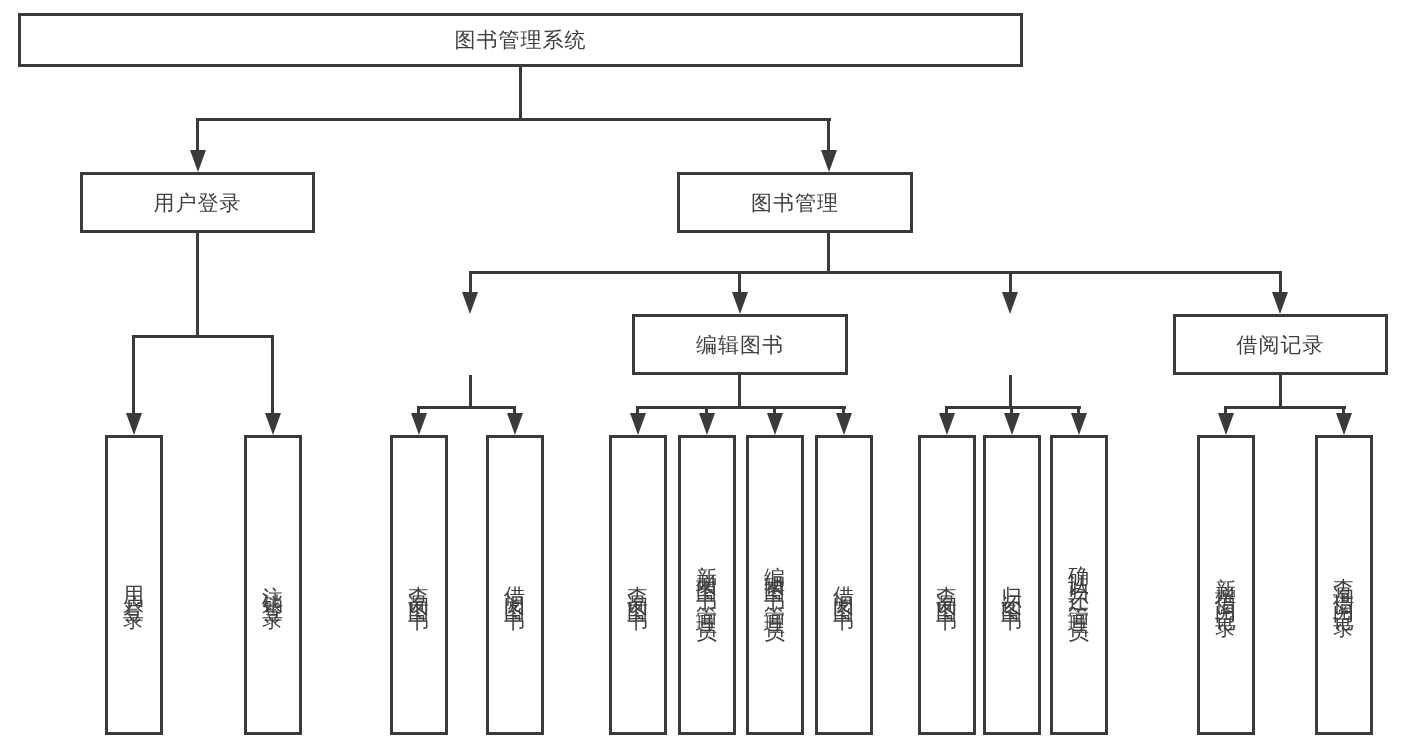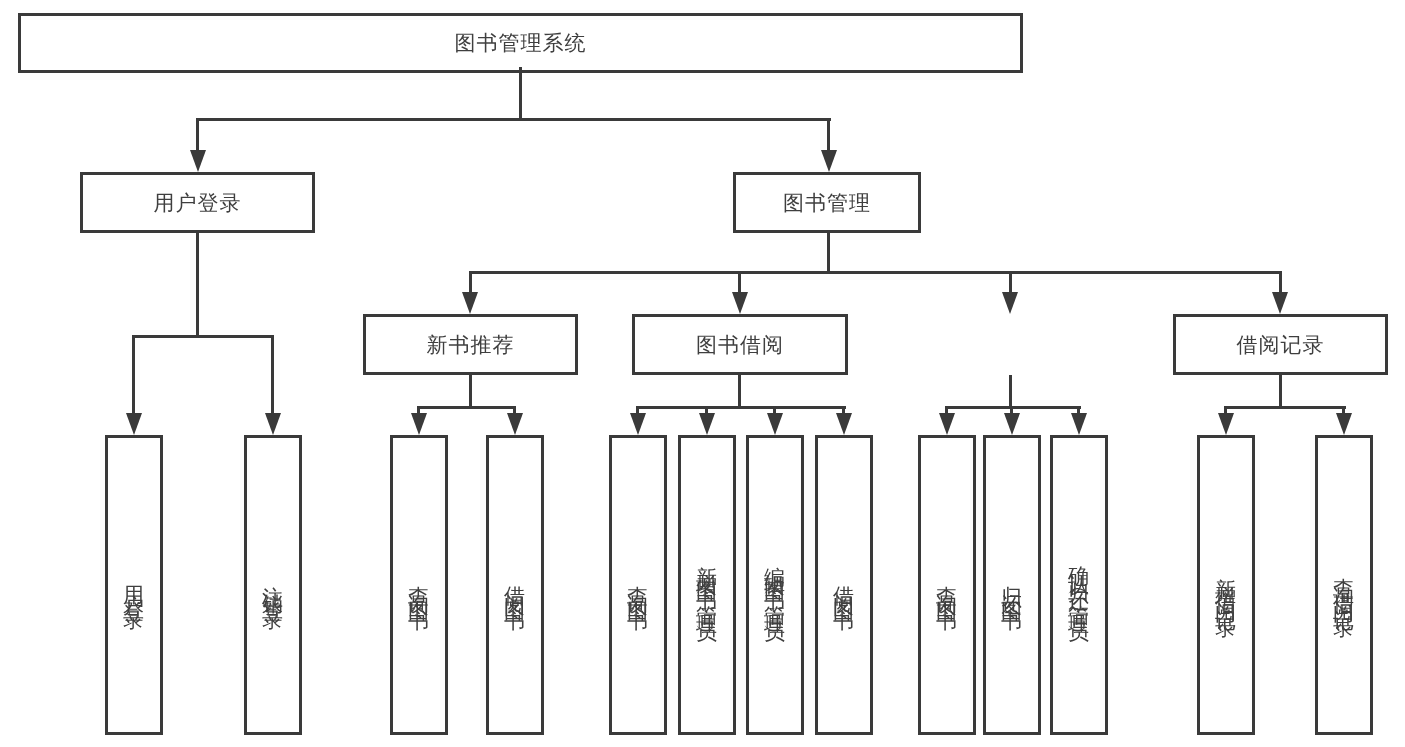--- a/index.html
+++ b/index.html
@@ -64,29 +64,28 @@
     letter-spacing:1px;
     z-index:10;
     white-space:nowrap;
   }
 </style>
 </head>
 <body>
 
 <div class="canvas">
 
-  <div class="node" style="left:18px;top:13px;width:1005px;height:60px;font-family:Liberation Serif, serif;">图书管理系统</div>
+  <div class="node" style="left:18px;top:13px;width:1005px;height:54px;font-family:Liberation Serif, serif;">图书管理系统</div>
 
   <div class="node" style="left:80px;top:172px;width:235px;height:61px;">用户登录</div>
 
-  <div class="node" style="left:733px;top:172px;width:188px;height:61px;">图书管理</div>
+  <div class="node" style="left:677px;top:172px;width:236px;height:61px;">图书管理</div>
 
-  <div class="node" style="left:363px;top:314px;width:215px;height:61px;">新书推荐</div>
 
-  <div class="node" style="left:632px;top:314px;width:216px;height:61px;">图书借阅</div>
+  <div class="node" style="left:632px;top:314px;width:216px;height:61px;">编辑图书</div>
 
 
   <div class="node" style="left:1173px;top:314px;width:215px;height:61px;">借阅记录</div>
 
   <div class="leaf" style="left:105px;">
     <span>用户登录</span>
   </div>
   <div class="leaf" style="left:244px;">
     <span>注销登录</span>
   </div>

